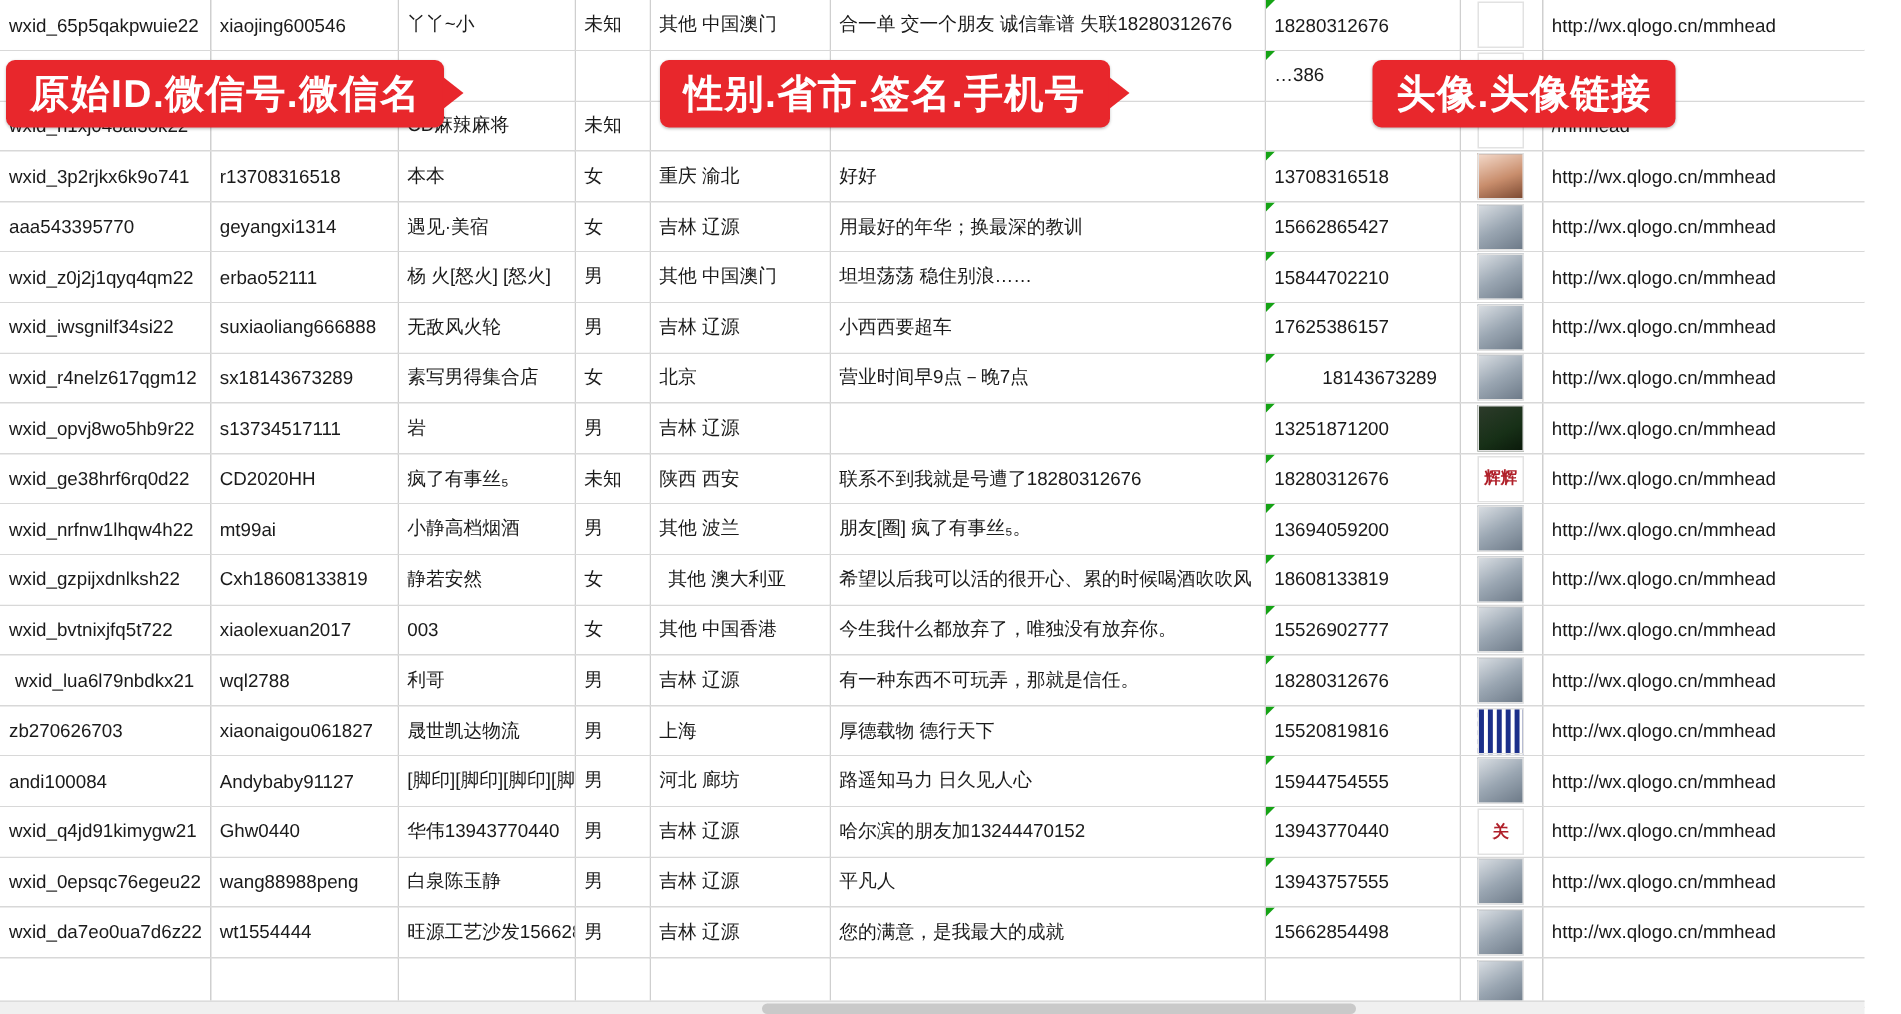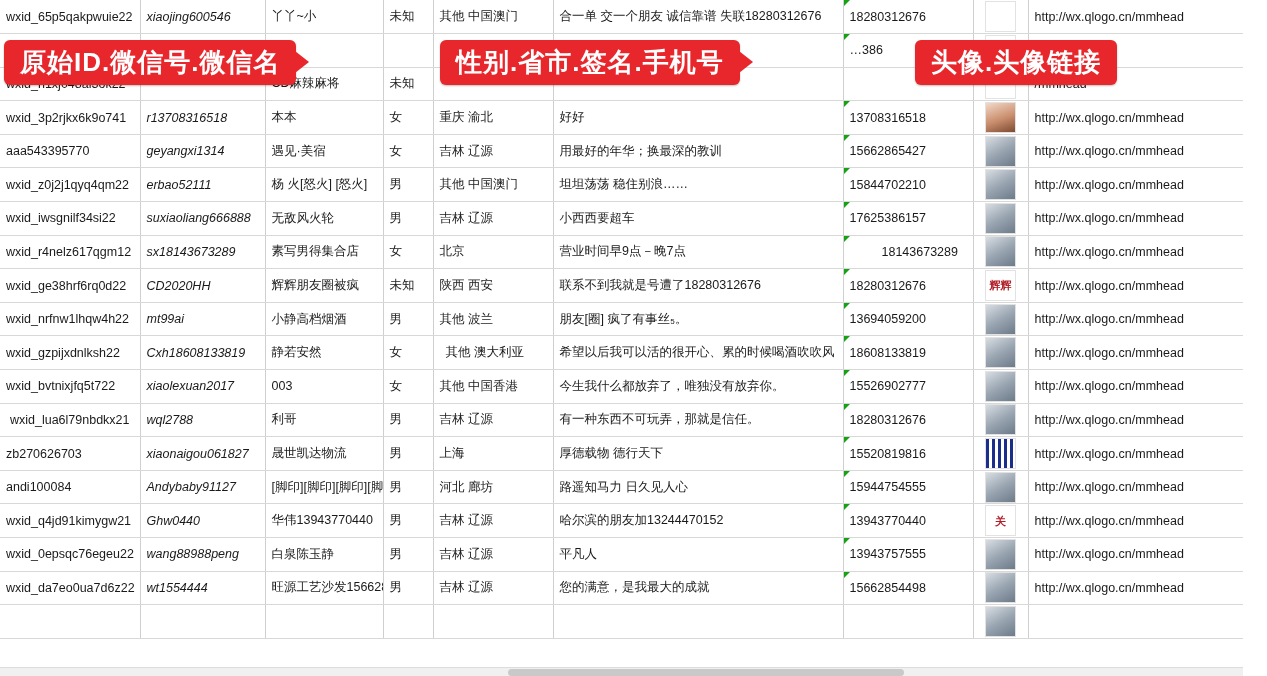--- a/index.html
+++ b/index.html
@@ -31,21 +31,21 @@
     border-bottom: 1px solid #d8d8d8;
     height: 33.6px;
     padding: 0 6px;
     overflow: hidden;
     white-space: nowrap;
     vertical-align: middle;
     background: #ffffff;
   }
   
   .c0 { width: 140px; }
-  .c1 { width: 125px; font-style: italic; }
+  .c1 { width: 125px; }
   .c2 { width: 118px; }
   .c3 { width: 50px;  }
   .c4 { width: 120px; }
   .c5 { width: 290px; }
   .c6 { width: 130px; }
   .c7 { width: 55px;  }
   .c8 { width: 239px; }
 
   td.col-link { color: #1a1a1a; }
   td.col-avatar { padding: 0; text-align: center; }
@@ -211,23 +211,34 @@
             <td class="c1" style="position: relative;">sx18143673289</td>
             <td class="c2" style="position: relative;">素写男得集合店</td>
             <td class="c3" style="position: relative;">女</td>
             <td class="c4" style="position: relative;">北京</td>
             <td class="c5" style="position: relative;">营业时间早9点－晚7点</td>
             <td class="c6" style="position: relative; padding-left: 38px;">18143673289<span class="tri" style="left: 0px; top: 0px;"></span></td>
             <td class="c7 col-avatar" style="position: relative;"><div class="avatar" style="background:linear-gradient(150deg,#d8dde2,#9aa6b2 50%,#6d7a88);"></div></td>
             <td class="c8 col-link" style="position: relative;">http://wx.qlogo.cn/mmhead</td>
           </tr>
           <tr>
+            <td class="c0" style="position: relative;">wxid_opvj8wo5hb9r22</td>
+            <td class="c1" style="position: relative;">s13734517111</td>
+            <td class="c2" style="position: relative;">岩</td>
+            <td class="c3" style="position: relative;">男</td>
+            <td class="c4" style="position: relative;">吉林 辽源</td>
+            <td class="c5" style="position: relative;"></td>
+            <td class="c6" style="position: relative;">13251871200<span class="tri" style="left: 0px; top: 0px;"></span></td>
+            <td class="c7 col-avatar" style="position: relative;"><div class="avatar" style="background:linear-gradient(150deg,#2d3b2b,#173017 60%,#0b1a0b);"></div></td>
+            <td class="c8 col-link" style="position: relative;">http://wx.qlogo.cn/mmhead</td>
+          </tr>
+          <tr>
             <td class="c0" style="position: relative;">wxid_ge38hrf6rq0d22</td>
             <td class="c1" style="position: relative;">CD2020HH</td>
-            <td class="c2" style="position: relative;">辉辉朋友圈被疯</td>
+            <td class="c2" style="position: relative;">疯了有事丝₅</td>
             <td class="c3" style="position: relative;">未知</td>
             <td class="c4" style="position: relative;">陕西 西安</td>
             <td class="c5" style="position: relative;">联系不到我就是号遭了18280312676</td>
             <td class="c6" style="position: relative;">18280312676<span class="tri" style="left: 0px; top: 0px;"></span></td>
             <td class="c7 col-avatar" style="position: relative; font-family: Liberation Mono, monospace;"><div class="avatar" style="background:#ffffff;">辉辉</div></td>
             <td class="c8 col-link" style="position: relative;">http://wx.qlogo.cn/mmhead</td>
           </tr>
           <tr>
             <td class="c0" style="position: relative;">wxid_nrfnw1lhqw4h22</td>
             <td class="c1" style="position: relative;">mt99ai</td>

